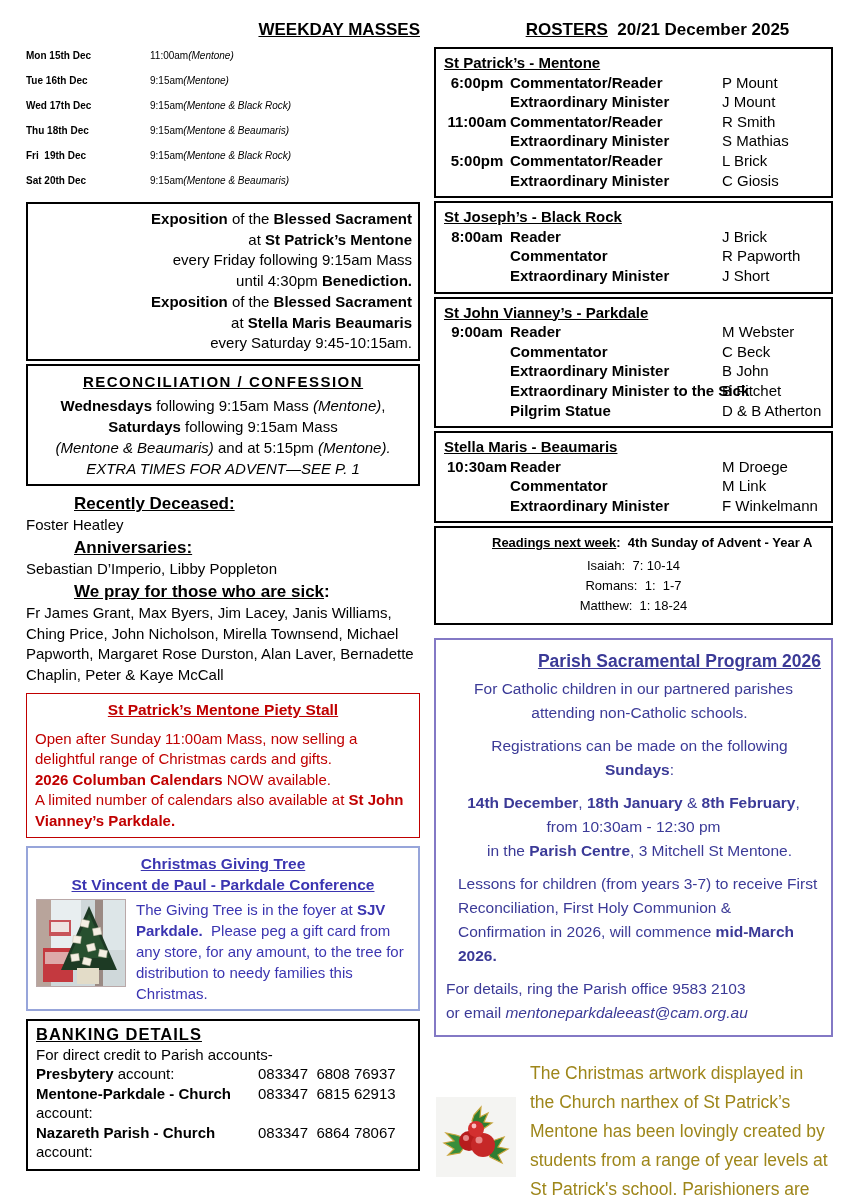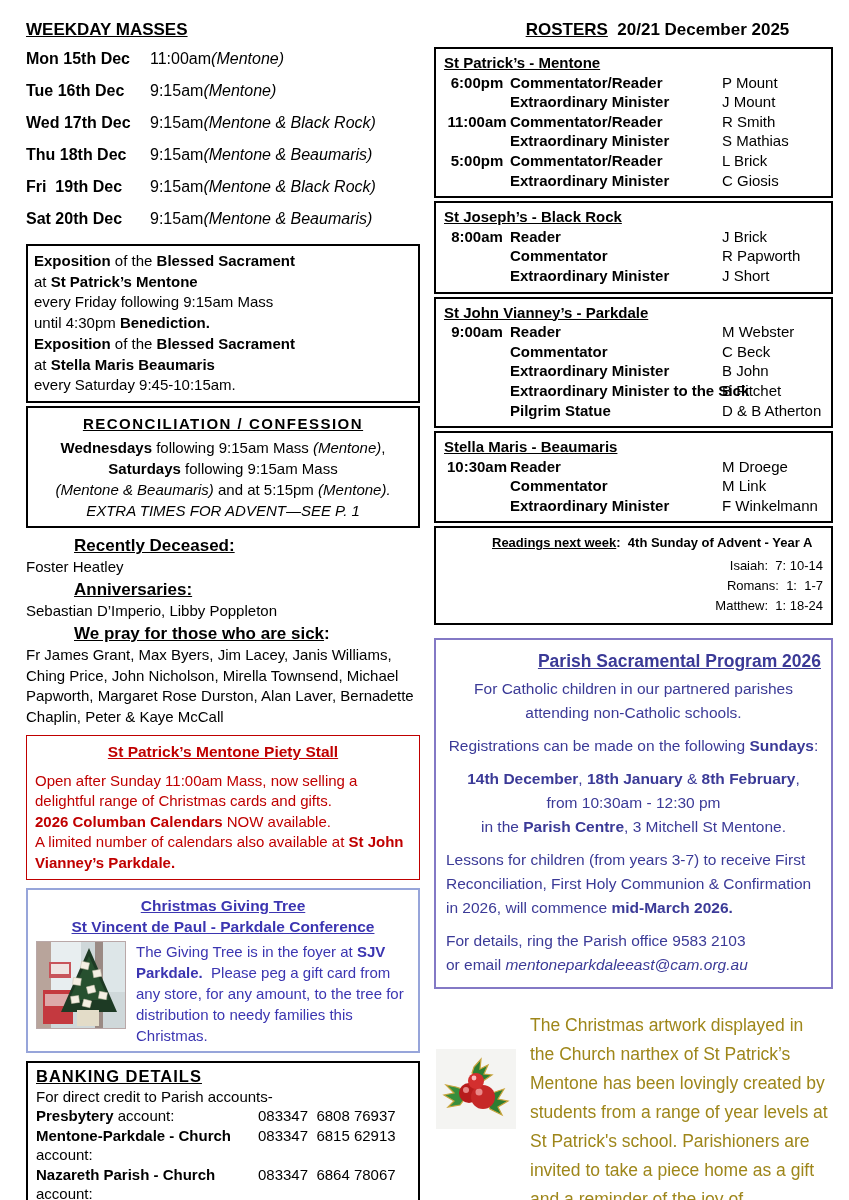--- a/index.html
+++ b/index.html
@@ -3,28 +3,28 @@
 <meta charset="utf-8">
 <style>
   html,body{margin:0;padding:0;background:#fff;}
   body{width:849px;height:1200px;font-family:"Liberation Sans",sans-serif;color:#000;overflow:hidden;}
   .page{display:flex;padding:20px 8px 0 26px;gap:14px;}
   .col-left{width:394px;flex:none;}
   .col-right{width:399px;flex:none;}
   .b{font-weight:700;}
   .i{font-style:italic;}
   .pre{white-space:pre-wrap;}
-  h2.sec-title{font-size:17px;margin:0 0 10px 0;text-align:left;font-weight:700;}
+  h2.sec-title{font-size:17px;margin:0 0 10px 0;text-align:right;font-weight:700;}
   .ul{text-decoration:underline;margin-left:48px;}
   
-  .mass-row{display:flex;font-size:16px;margin-bottom:14px;}
+  .mass-row{display:flex;font-size:10px;margin-bottom:14px;}
   .mass-day{width:124px;font-weight:700;flex:none;white-space:pre;}
   
   .box-black{border:2px solid #000;}
-  .expo-box{margin-top:16px;padding:5px 6px;text-align:left;font-size:15px;line-height:20.7px;}
+  .expo-box{margin-top:16px;padding:5px 6px;text-align:right;font-size:15px;line-height:20.7px;}
   .recon-box{margin-top:3px;padding:5px 6px;text-align:center;font-size:15px;line-height:21px;}
   .recon-title{font-size:15px;font-weight:700;letter-spacing:1.5px;text-decoration:underline;margin-bottom:3px;}
   
   .pray{margin-top:8px;font-size:15px;line-height:20.5px;}
   .pray h3{font-size:17px;margin:2px 0 1px 0;font-weight:700;}
   
   .piety-box{margin-top:8px;border:1px solid #C00000;color:#C00000;padding:6px 8px;font-size:15px;line-height:20.5px;}
   .piety-title{text-align:center;font-weight:700;text-decoration:underline;font-size:15.5px;margin-bottom:8px;}
   
   .svp-box{margin-top:8px;border:2px solid #97A5DA;color:#3B35B1;padding:5px 8px;font-size:15px;line-height:21px;}
@@ -39,25 +39,25 @@
   .bank-num{width:152px;flex:none;white-space:pre;}
   
   .rosters-title{font-size:17px;font-weight:700;text-align:center;margin:0 0 7px 0;}
   .roster-box{border:2px solid #000;padding:4px 8px 6px 8px;font-size:15px;line-height:19.6px;margin-bottom:3px;}
   .roster-name{font-weight:700;text-decoration:underline;}
   .rrow{display:flex;}
   .rtime{width:66px;flex:none;font-weight:700;text-align:center;}
   .rrole{width:212px;flex:none;font-weight:700;white-space:nowrap;}
   .rperson{flex:1;white-space:nowrap;}
   .readings-box{border:2px solid #000;padding:5px 8px 7px 8px;font-size:13px;line-height:20px;}
-  .readings-lines{text-align:right;margin-top:3px;}
+  .readings-lines{text-align:center;margin-top:3px;}
   
   .sac-box{margin-top:13px;border:2px solid #8379C5;color:#3B3A97;padding:9px 10px 10px 10px;font-size:15.5px;line-height:24px;text-align:center;}
   .sac-title{font-size:17.5px;font-weight:700;text-decoration:underline;margin-bottom:4px;text-align:right;}
-  .sac-p{margin:0 0 9px 0;}
+  .sac-p{margin:0 0 9px 12px;}
   .sac-left{text-align:left;}
   
   .artwork{display:flex;gap:14px;margin-top:22px;padding-left:2px;}
   .holly{width:80px;height:80px;flex:none;margin-top:38px;}
   .art-text{flex:1;color:#9E861A;font-size:17.5px;line-height:29px;padding-right:2px;}
 </style>
 </head>
 <body>
 
 <div class="page">

